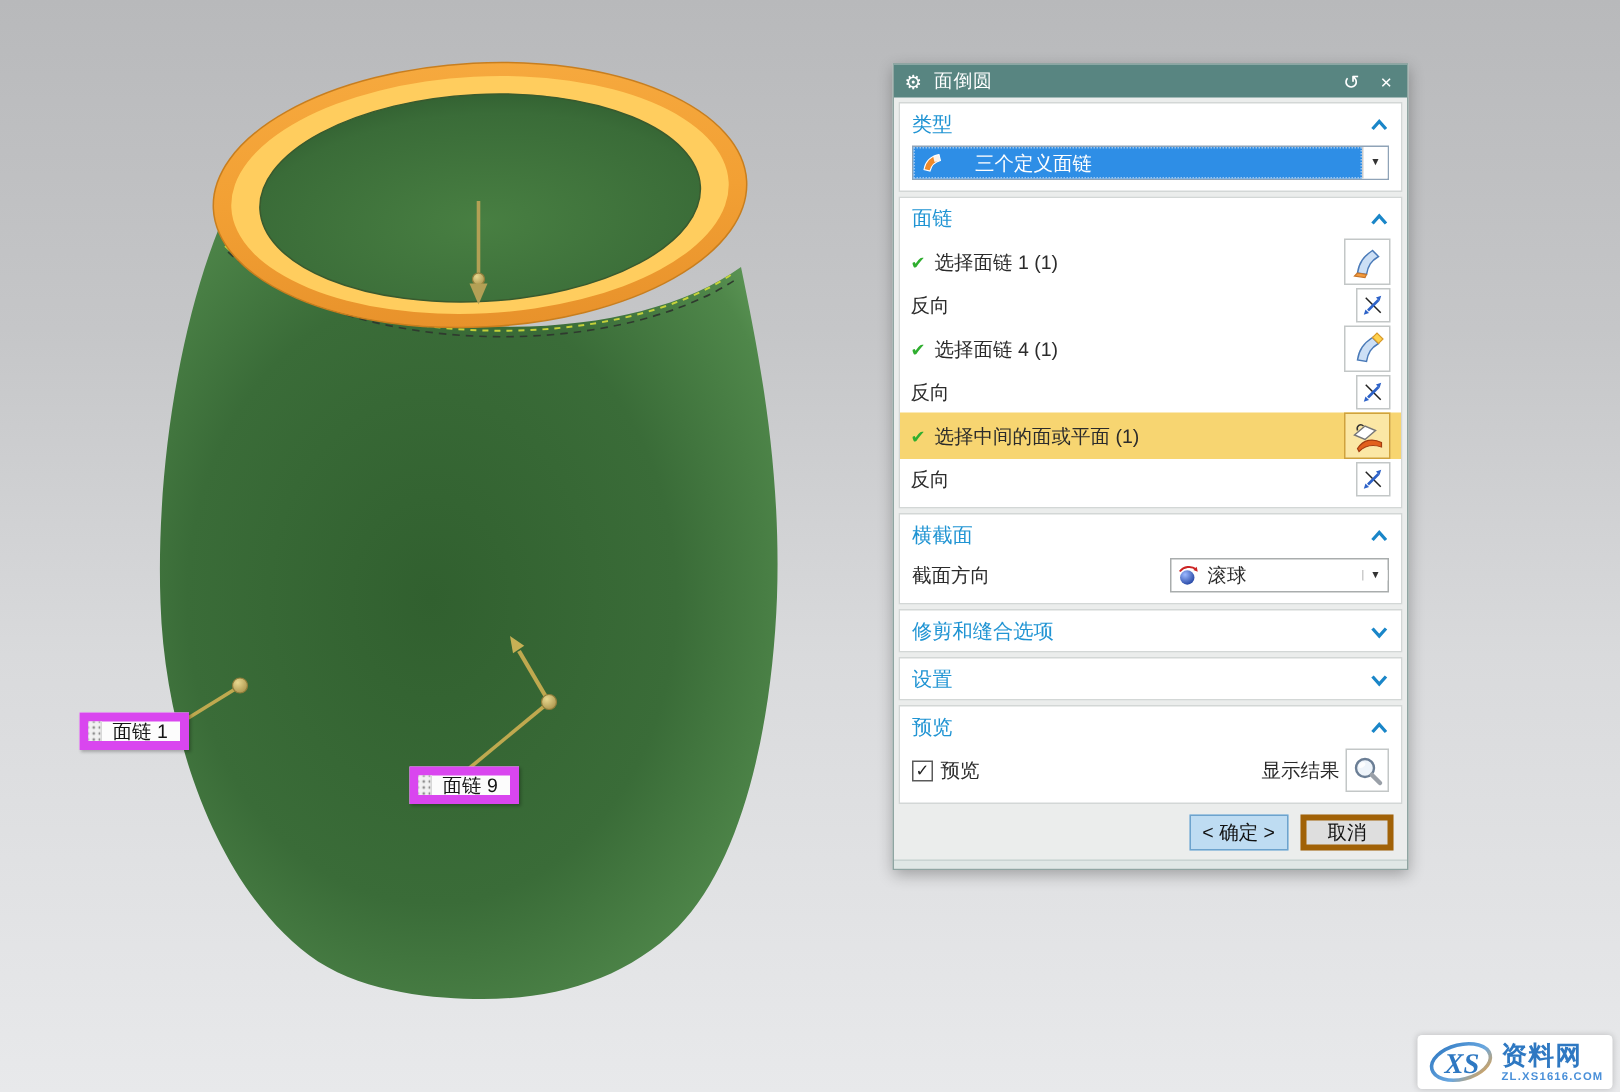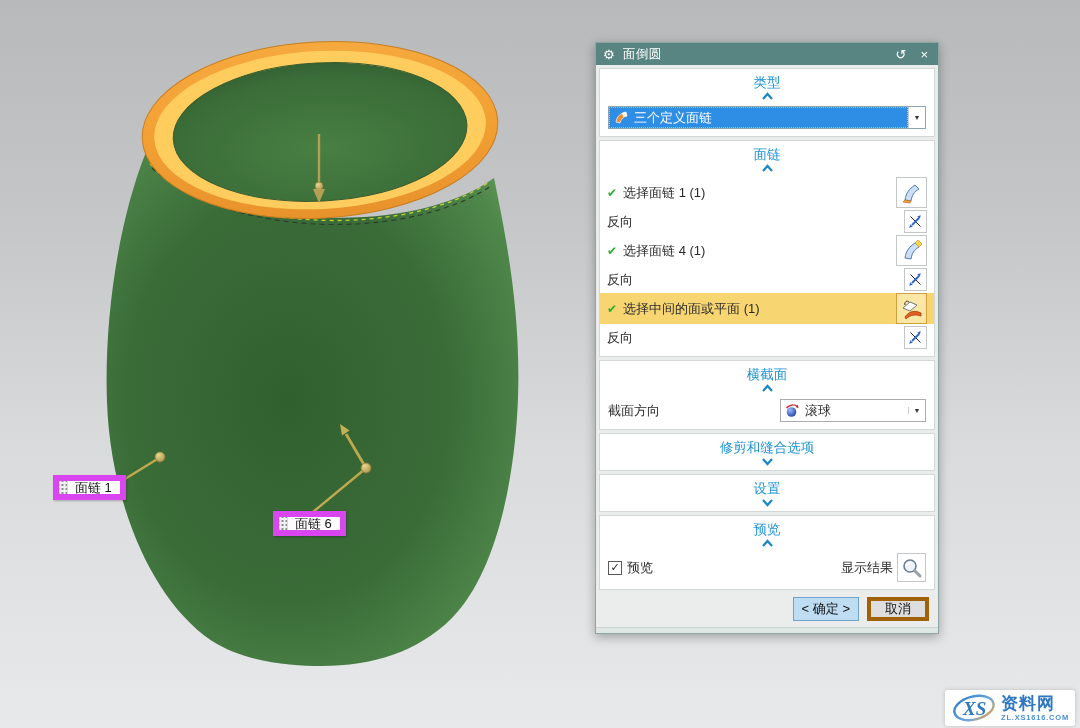--- a/index.html
+++ b/index.html
@@ -31,26 +31,26 @@
   .titlebar{
     height:22px; background:#588581; color:#fff;
     display:flex; align-items:center; padding:0 7px; gap:8px;
   }
   .titlebar .gear{ font-size:13px; line-height:1; }
   .titlebar .title{ flex:1; font-size:12.5px; letter-spacing:.5px; }
   .tb-btn{ font-size:13px; color:#fff; cursor:default; padding:0 3px; line-height:1; }
 
   .section{ background:#fff; border:1px solid #d3d7d6; margin:3px 3px 0 3px; padding:2px 7px 5px 7px; }
   .section.collapsed{ padding:2px 7px; }
-  .sec-header{ display:flex; align-items:center; justify-content:space-between; padding:3px 1px 2px 1px;flex-direction:column; }
+  .sec-header{ display:flex; align-items:center; justify-content:space-between; padding:3px 1px 2px 1px; }
   .sec-title{ color:#2094d3; font-size:13.5px; }
   .chev{ display:block; }
 
   .type-select{ display:flex; height:23px; border:1px solid #8fa3b7; background:#fff; margin:3px 1px 2px 1px; }
-  .type-selected{ flex:1; background:#2e8ee6; color:#fff; font-size:13px; display:flex; align-items:center; gap:5px; padding:0 4px; border:1px dotted #9cc6f0; }
+  .type-selected{ flex:1; background:#2e8ee6; color:#fff; font-size:13px; display:flex; align-items:center; gap:21px; padding:0 4px; border:1px dotted #9cc6f0; }
   .dd-caret{ width:17px; display:flex; align-items:center; justify-content:center; font-size:7px; color:#333; background:#fff; border-left:1px solid #ccc; }
 
   .row{ display:flex; align-items:center; margin:2px 0; }
   .row-label{ flex:1; display:flex; align-items:center; gap:6px; font-size:13px; color:#2b2b2b; }
   .check{ color:#2fae2f; font-size:12px; }
   .icon-btn{ width:31px; height:31px; background:#fff; border:1px solid #c3c7c7; display:flex; align-items:center; justify-content:center; flex:none; }
   .icon-btn.small{ width:23px; height:23px; }
   .row.hl{ background:#f7d571; margin:2px -7px; padding:0 7px; }
   .row.hl .icon-btn{ background:#fbe7a5; border-color:#cfa23d; }
 
@@ -145,21 +145,21 @@
     <circle cx="366" cy="468" r="5" fill="url(#ballGrad)" stroke="#8f7d3a" stroke-width="0.8"></circle>
   </g>
 </svg>
 
 <div class="chain-label" style="left:53px; top:475px;">
   <div class="grip"></div>
   <div class="txt">面链 1</div>
 </div>
 <div class="chain-label" style="left:273px; top:511px;">
   <div class="grip"></div>
-  <div class="txt">面链 6</div>
+  <div class="txt">面链 9</div>
 </div>
 
 <div class="dialog">
 
   <div class="titlebar">
     <span class="gear">⚙</span>
     <span class="title">面倒圆</span>
     <span class="tb-btn">↺</span>
     <span class="tb-btn">×</span>
   </div>

